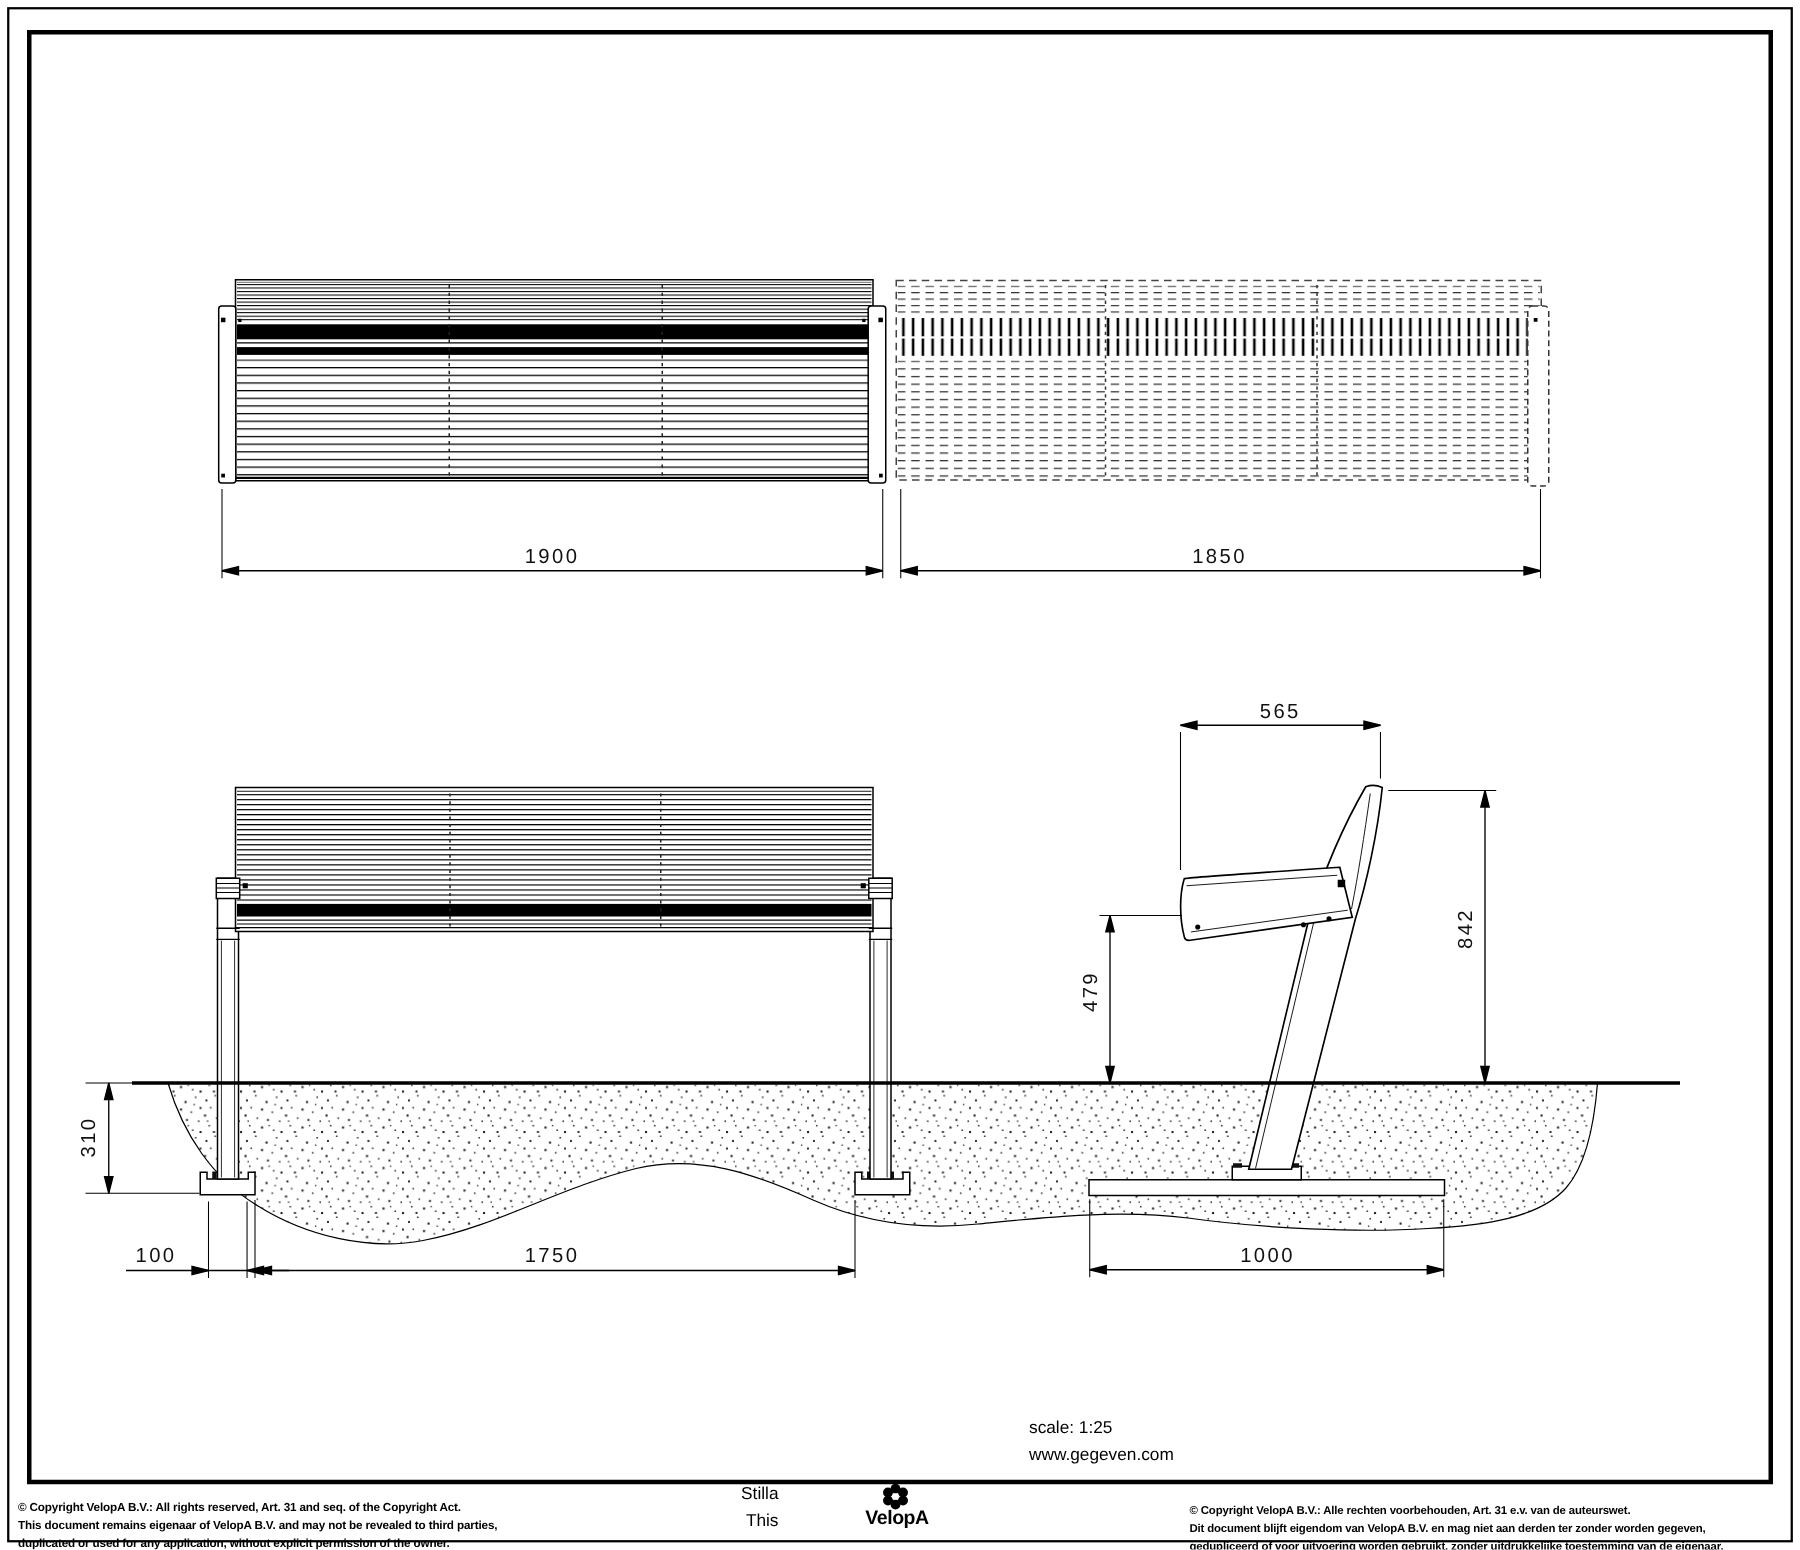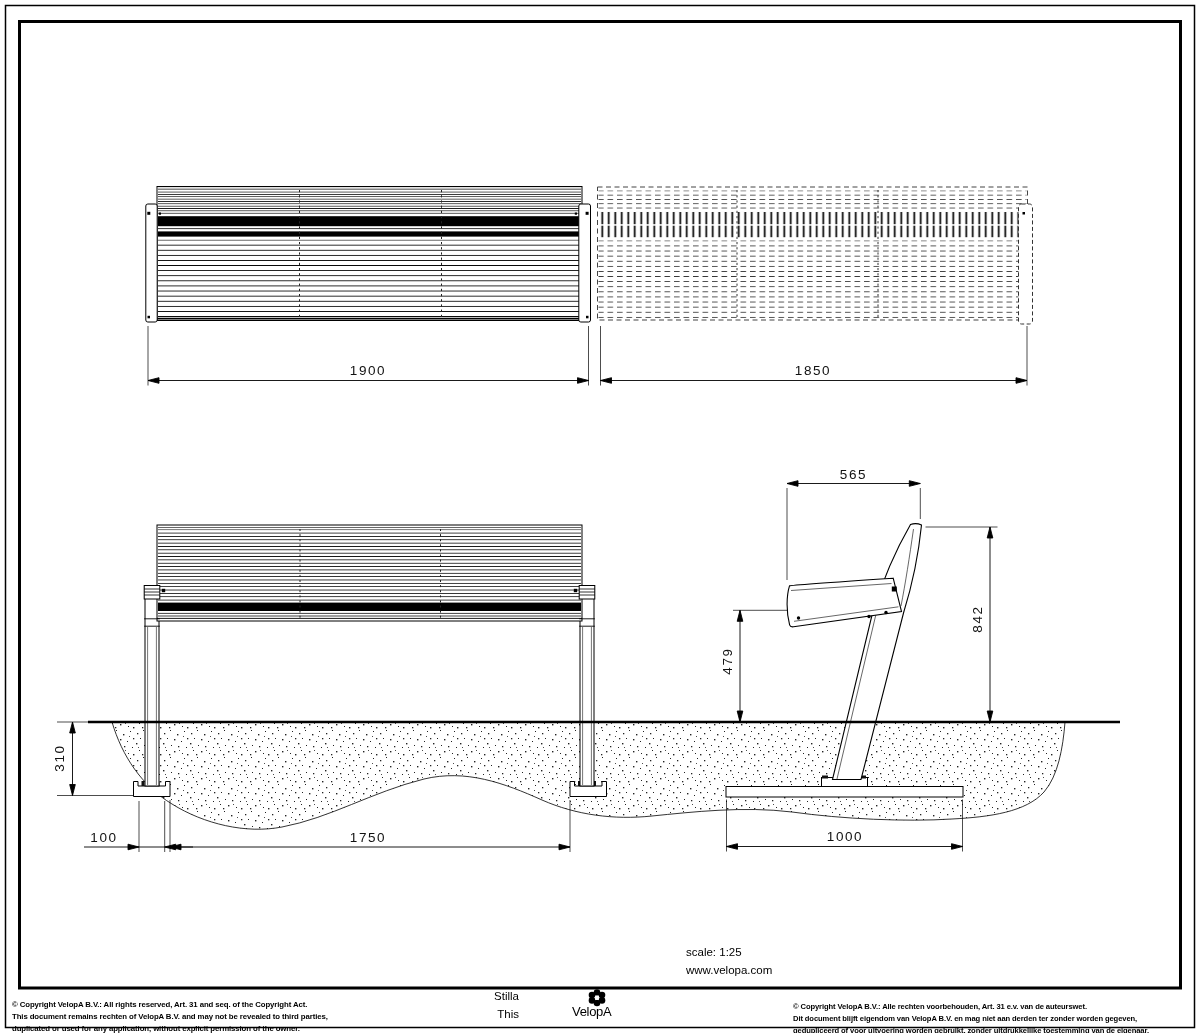--- a/index.html
+++ b/index.html
@@ -4,21 +4,21 @@
 <style>
   html,body{margin:0;padding:0;background:#fff;}
   body{width:1200px;height:1033px;position:relative;overflow:hidden;
        font-family:"Liberation Sans",sans-serif;color:#000;}
   svg.draw{position:absolute;left:0;top:0;}
   .dimtext{font-family:"Liberation Sans",sans-serif;font-size:13.5px;fill:#111;letter-spacing:1.6px;}
   .tb{position:absolute;white-space:nowrap;}
   .copy{font-size:7.8px;font-weight:700;line-height:12px;letter-spacing:-0.1px;}
   .prod{left:415px;top:987px;width:104px;text-align:right;font-size:11.5px;line-height:18px;}
   .scaleblk{left:686px;top:943px;font-size:11.5px;line-height:18px;}
-  .brand{left:572px;top:1004px;width:52px;text-align:left;font-size:13px;font-weight:400;letter-spacing:-0.3px;}
+  .brand{left:572px;top:1004px;width:52px;text-align:center;font-size:13px;font-weight:700;letter-spacing:-0.3px;}
 </style>
 </head>
 <body>
 
 <svg class="draw" width="1200" height="1033" viewBox="0 0 1200 1033">
   <defs>
     <path id="ar" d="M0 0 L11 2.8 L11 -2.8 Z" fill="#000"></path>
     <pattern id="pDense" patternUnits="userSpaceOnUse" x="158" y="189.3" width="12" height="2.35">
         <rect width="12" height="0.7" fill="#000"></rect>
       </pattern>
@@ -247,30 +247,30 @@
     <circle cx="597" cy="997.7" r="2.2" fill="#fff"></circle>
   </g>
 
   <rect x="5.5" y="5.5" width="1189" height="1022" fill="none" stroke="#000" stroke-width="1.5"></rect>
   <rect x="19.5" y="21.5" width="1161" height="966.5" fill="none" stroke="#000" stroke-width="3"></rect>
 </svg>
 
 <div>
   <div class="tb copy" style="left:12px;top:989px;margin-top:10px;">
     <div>© Copyright VelopA B.V.: All rights reserved, Art. 31 and seq. of the Copyright Act.</div>
-    <div>This document remains rechten of VelopA B.V. and may not be revealed to third parties,</div>
+    <div>This document remains eigenaar of VelopA B.V. and may not be revealed to third parties,</div>
     <div>duplicated or used for any application, without explicit permission of the owner.</div>
   </div>
   <div class="tb prod">
     <div>Stilla</div>
     <div>This</div>
   </div>
   <div class="tb brand">VelopA</div>
   <div class="tb scaleblk">
     <div>scale: 1:25</div>
-    <div>www.velopa.com</div>
+    <div>www.gegeven.com</div>
   </div>
   <div class="tb copy" style="left:793px;top:989px;font-size:7.6px;margin-top:12px;">
     <div>© Copyright VelopA B.V.: Alle rechten voorbehouden, Art. 31 e.v. van de auteurswet.</div>
     <div>Dit document blijft eigendom van VelopA B.V. en mag niet aan derden ter zonder worden gegeven,</div>
     <div>gedupliceerd of voor uitvoering worden gebruikt, zonder uitdrukkelijke toestemming van de eigenaar.</div>
   </div>
 </div>
 
 </body></html>

